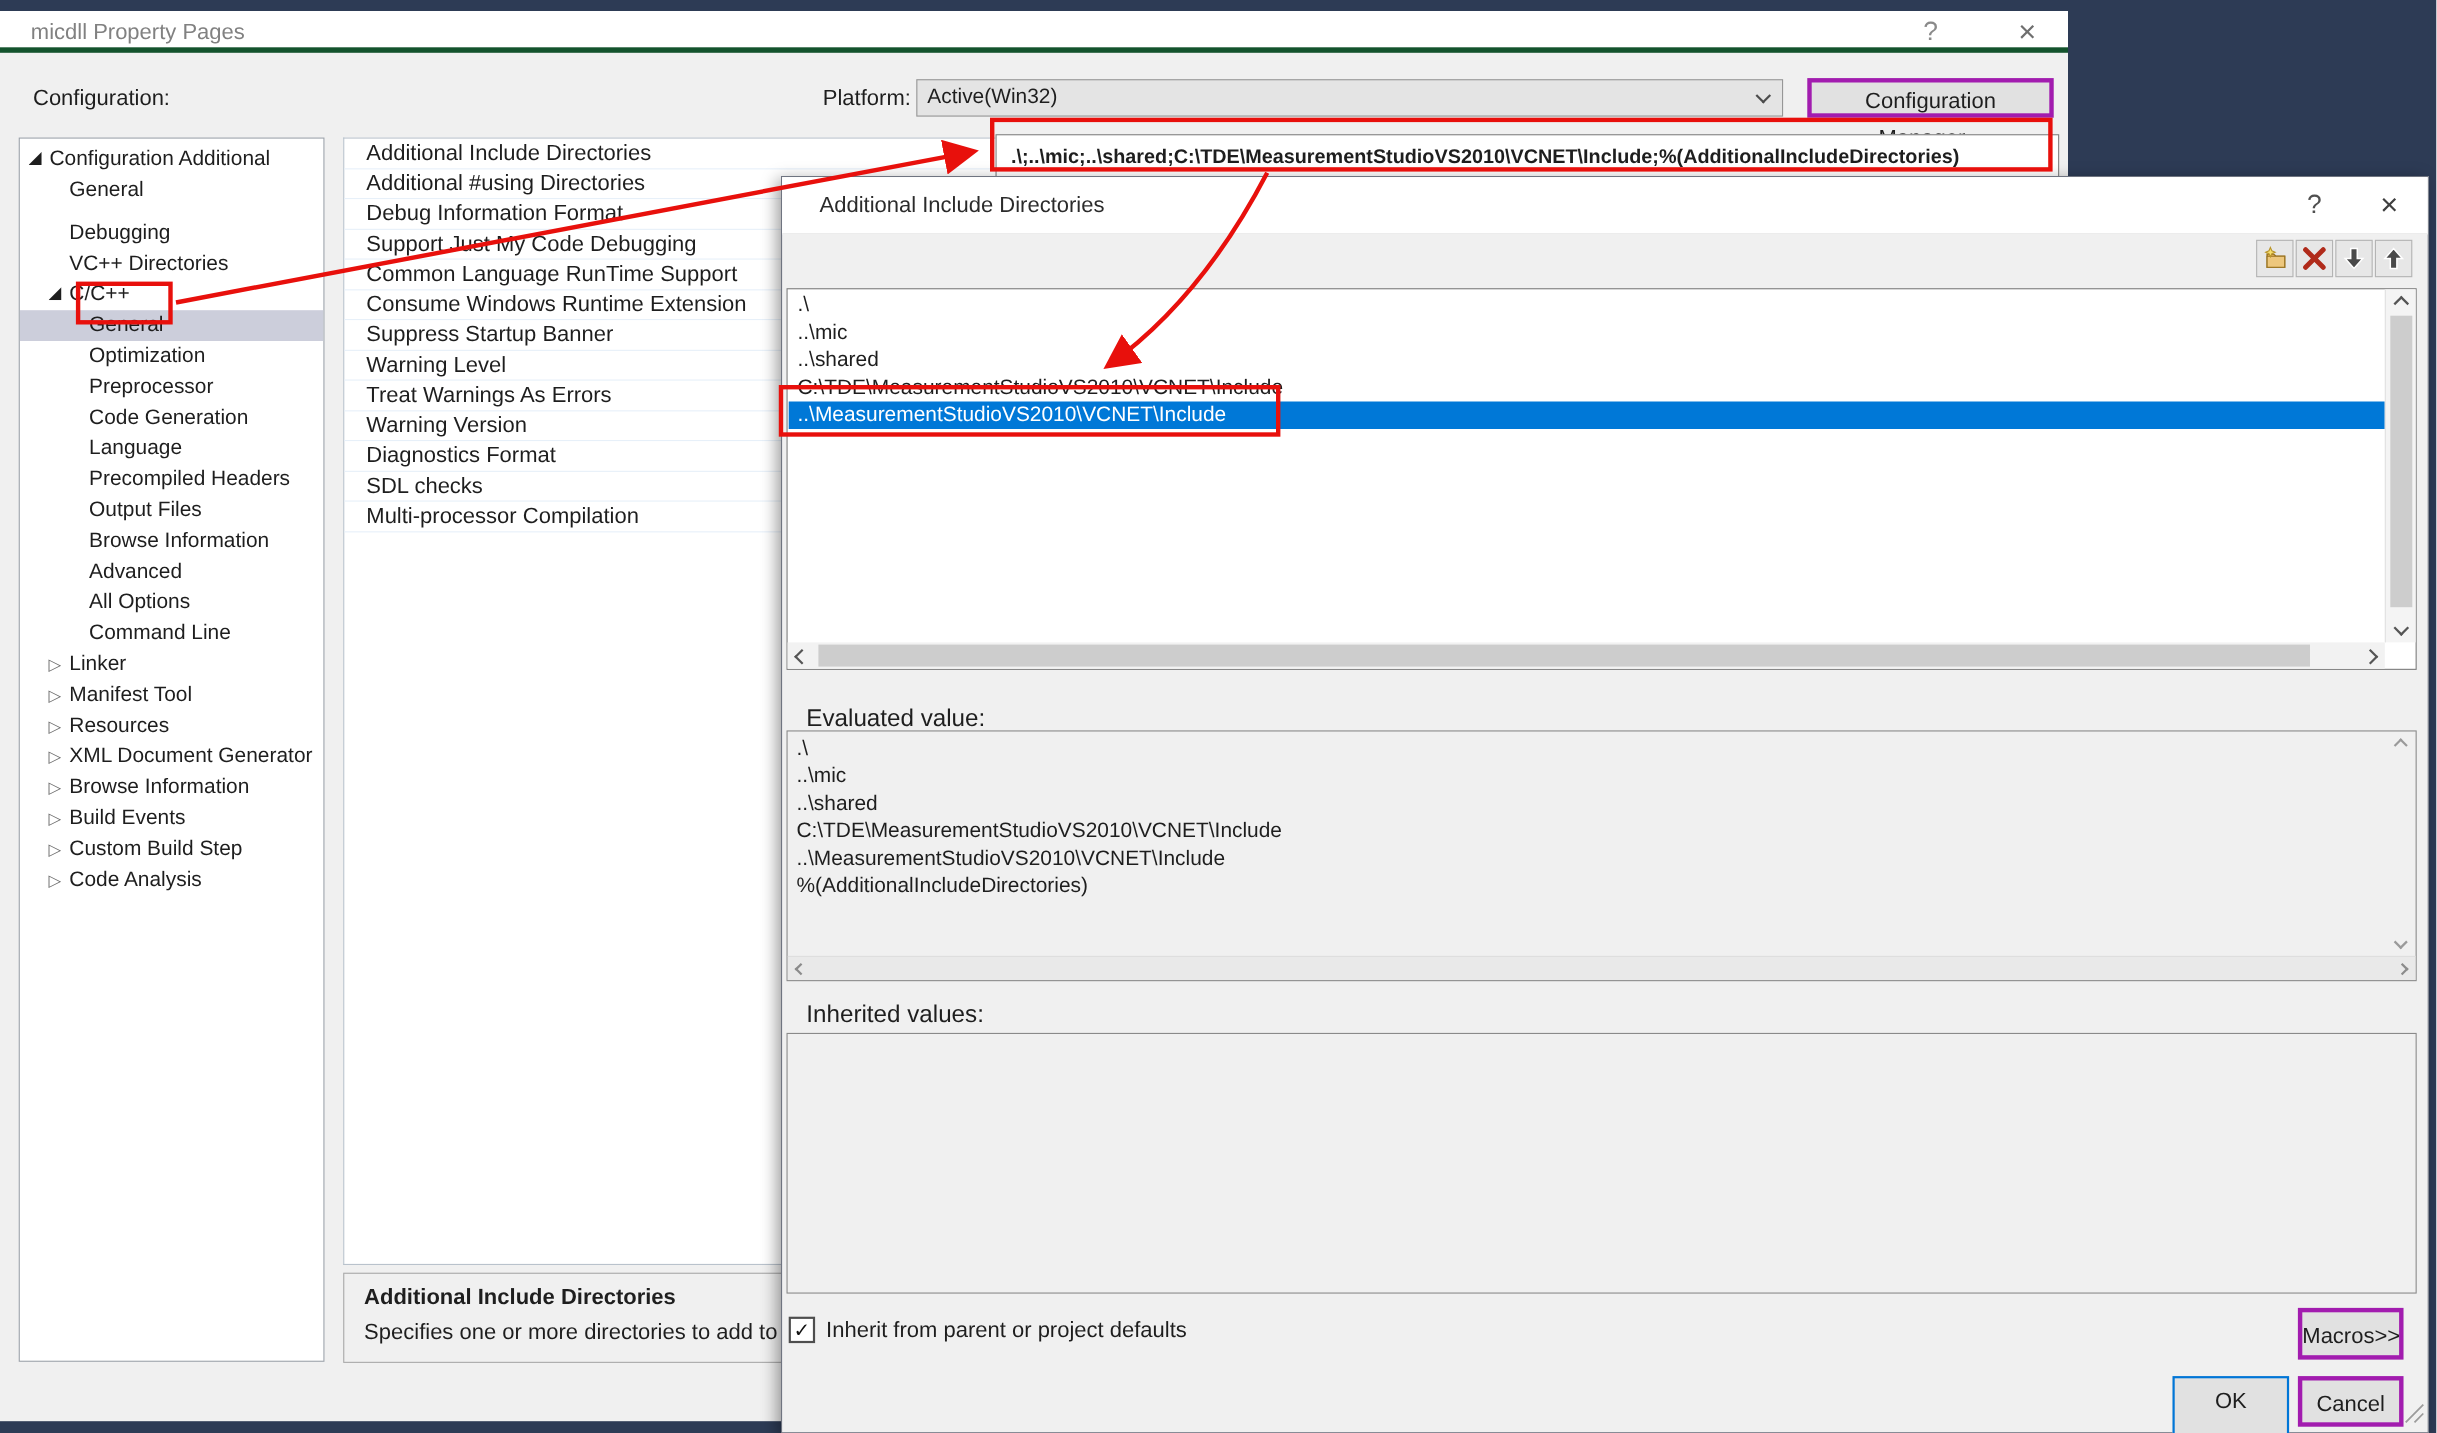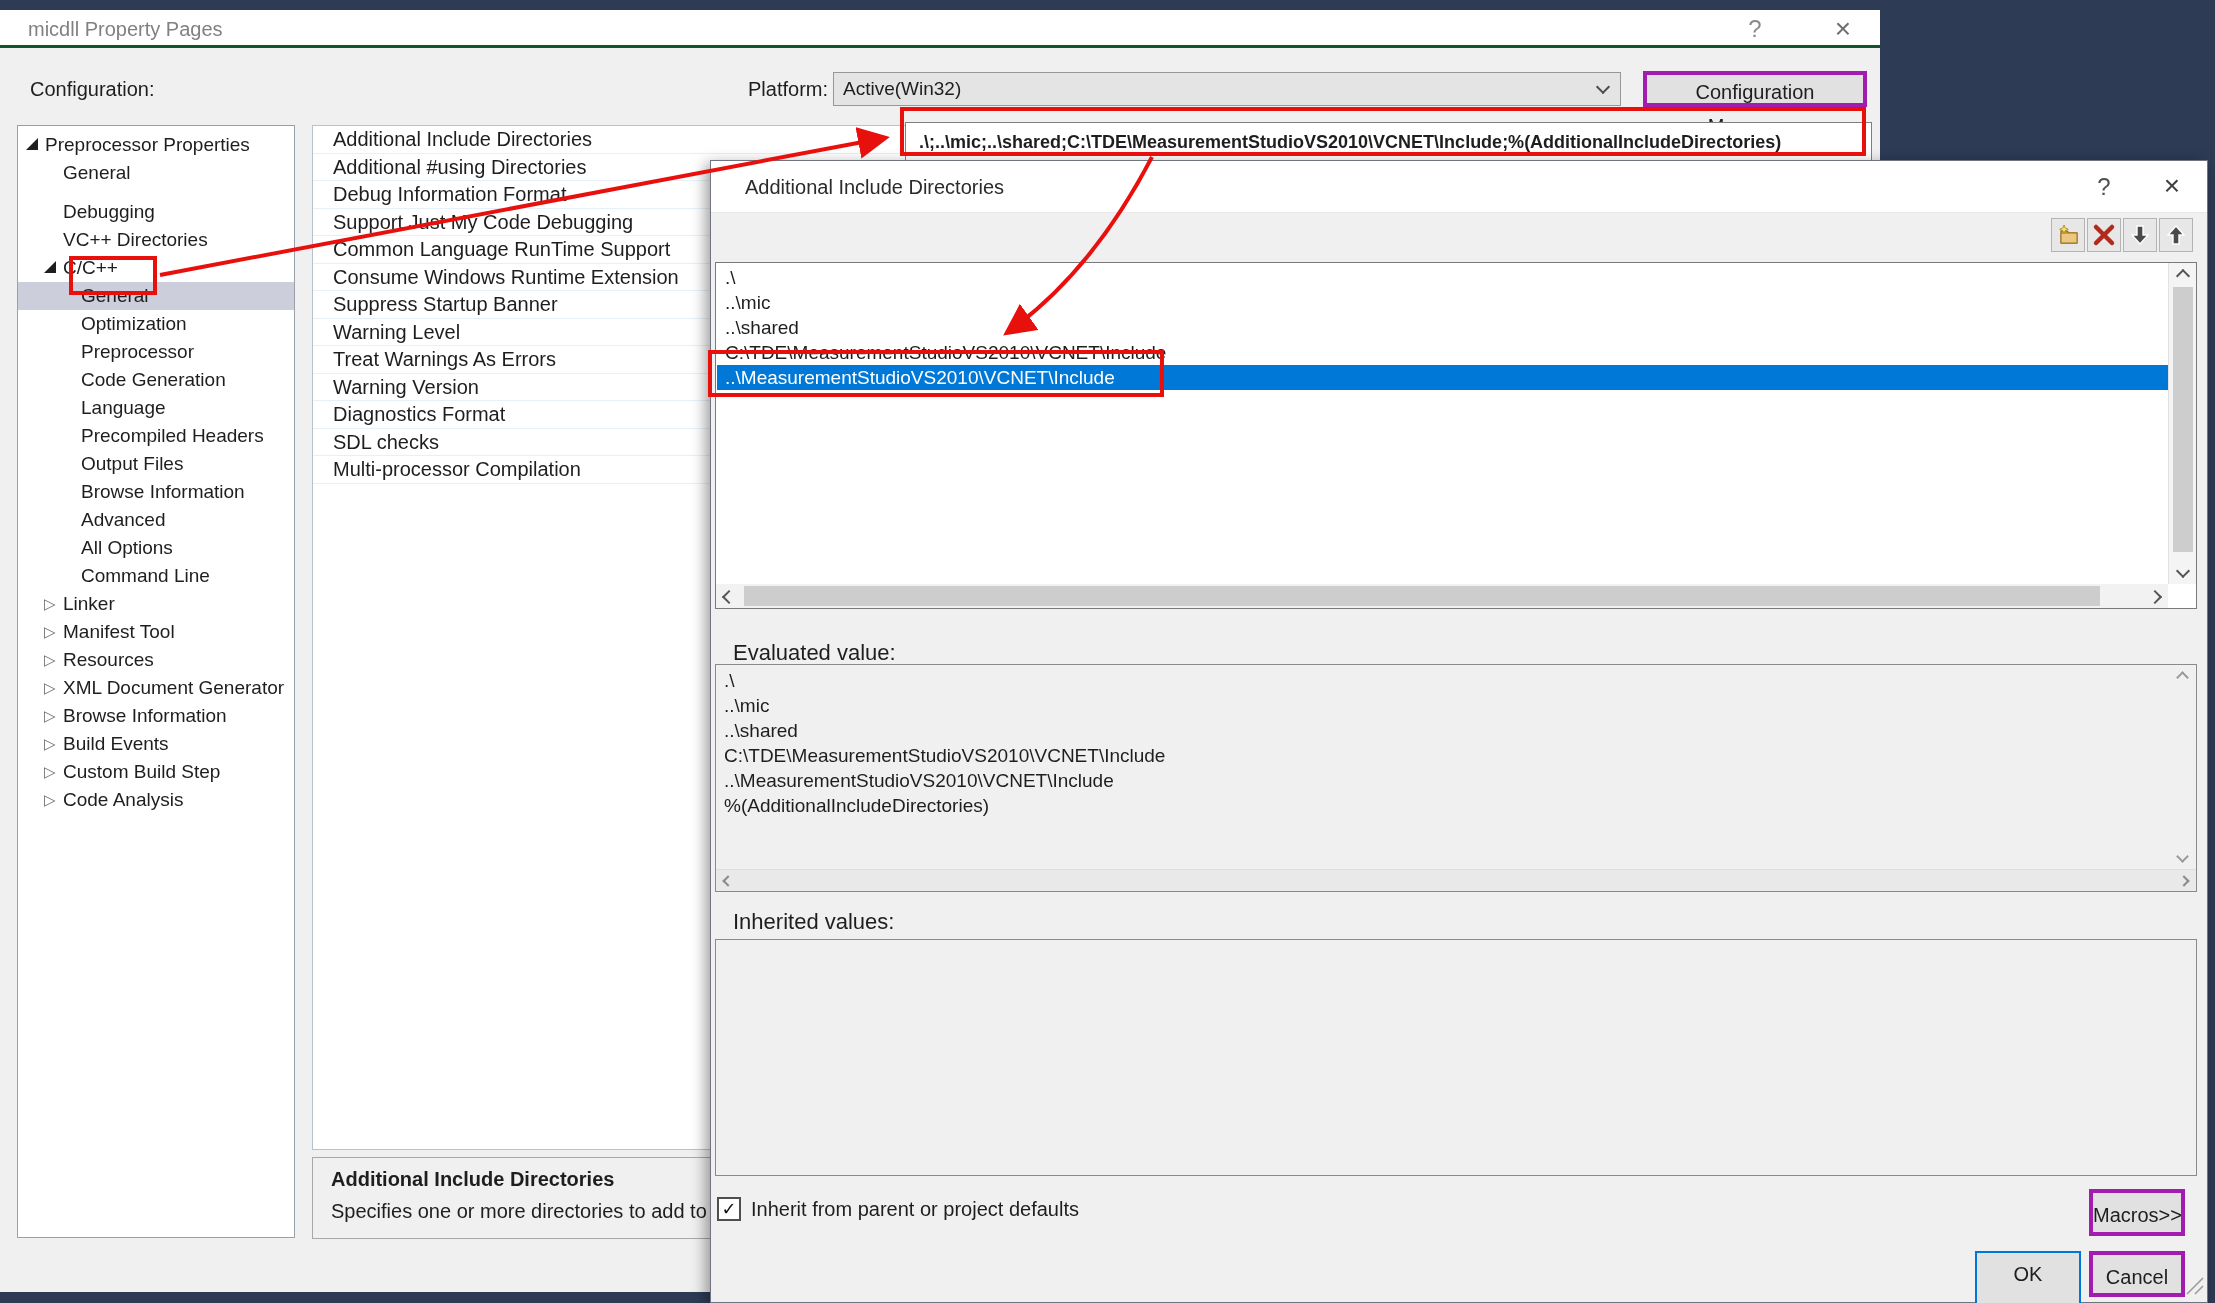--- a/index.html
+++ b/index.html
@@ -1,21 +1,21 @@
 <!DOCTYPE html>
 <html><head>
 <meta charset="utf-8">
 <style>
   * { margin:0; padding:0; box-sizing:border-box; }
   body { font-family:"Liberation Sans","DejaVu Sans",sans-serif; color:#1e1e1e; }
   #canvas { position:relative; width:2215px; height:1303px; background:#2d3b55; overflow:hidden; }
 
   
   #main-dialog { position:absolute; left:0; top:10px; width:1880px; height:1282px; background:#f0f0f0; }
-  #main-titlebar { position:absolute; left:0; top:0; width:100%; height:38px; background:#fff; border-bottom:3px solid #14532d; }
+  #main-titlebar { position:absolute; left:0; top:0; width:100%; height:38px; background:#fff; border-bottom:5px solid #14532d; }
   #main-title { position:absolute; left:28px; top:0; line-height:38px; font-size:20px; color:#818181; }
   .tb-glyph { position:absolute; top:0; width:46px; text-align:center; line-height:38px; font-size:24px; color:#8a8a8a; cursor:default; }
   #main-help { left:1732px; }
   #main-close { left:1820px; font-size:28px; color:#6f6f6f; }
 
   .lbl { position:absolute; font-size:20px; line-height:34px; }
   .combo { position:absolute; top:62px; height:34px; background:#e4e4e4; border:1px solid #979797; }
   .combo .val { position:absolute; left:9px; top:0; line-height:32px; font-size:19px; white-space:nowrap; }
   .chev { position:absolute; display:inline-block; width:10px; height:10px; border-right:2px solid #3f3f3f; border-bottom:2px solid #3f3f3f; }
   .c-down { transform:rotate(45deg); }
@@ -109,21 +109,21 @@
     <span class="lbl" style="left:748px; top:62px;">Platform:</span>
     <div class="combo" style="left:833px; width:788px;">
       <span class="val">Active(Win32)</span>
       <span class="chev c-down"></span>
     </div>
     <div class="btn" id="cfgmgr-btn">Configuration Manager...</div>
 
     <div id="tree-panel">
         <div class="trow" style="padding-left: 8px; margin-top: 5px;">
           <span class="exp open"></span>
-          <span>Preprocessor Properties</span>
+          <span>Configuration Additional</span>
         </div>
         <div class="trow" style="padding-left: 26px;">
           <span class="exp"></span>
           <span>General</span>
         </div>
         <div class="trow" style="padding-left: 26px; margin-top: 11px;">
           <span class="exp"></span>
           <span>Debugging</span>
         </div>
         <div class="trow" style="padding-left: 26px;">

